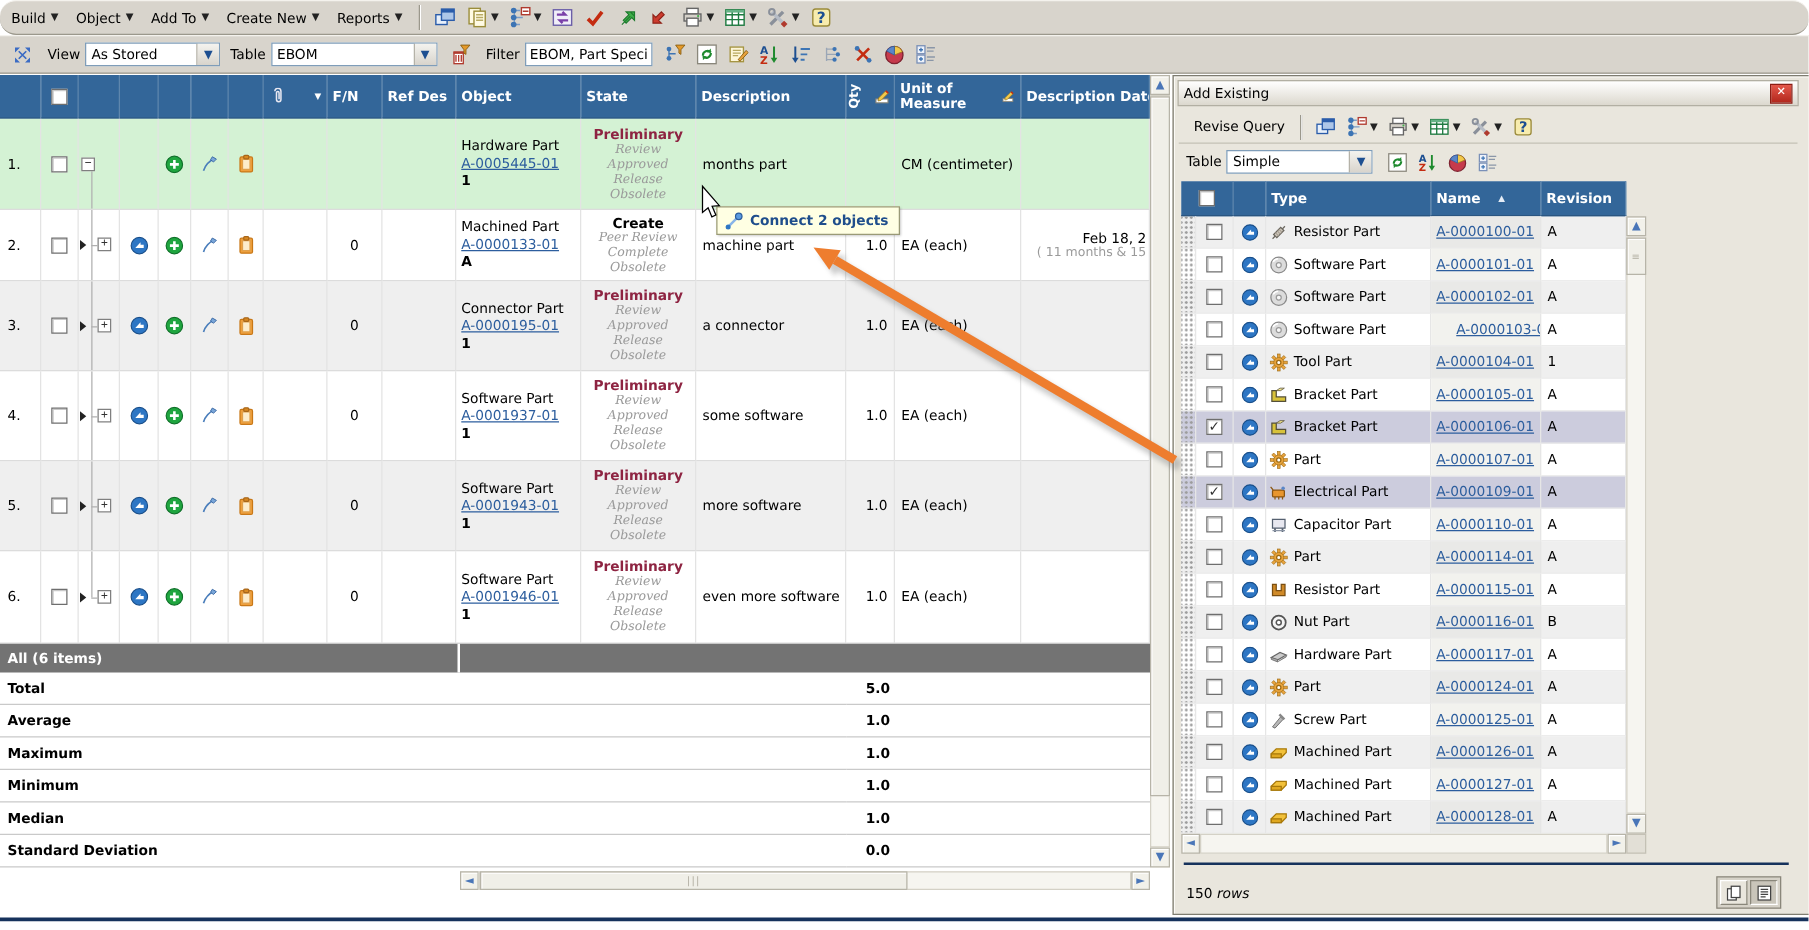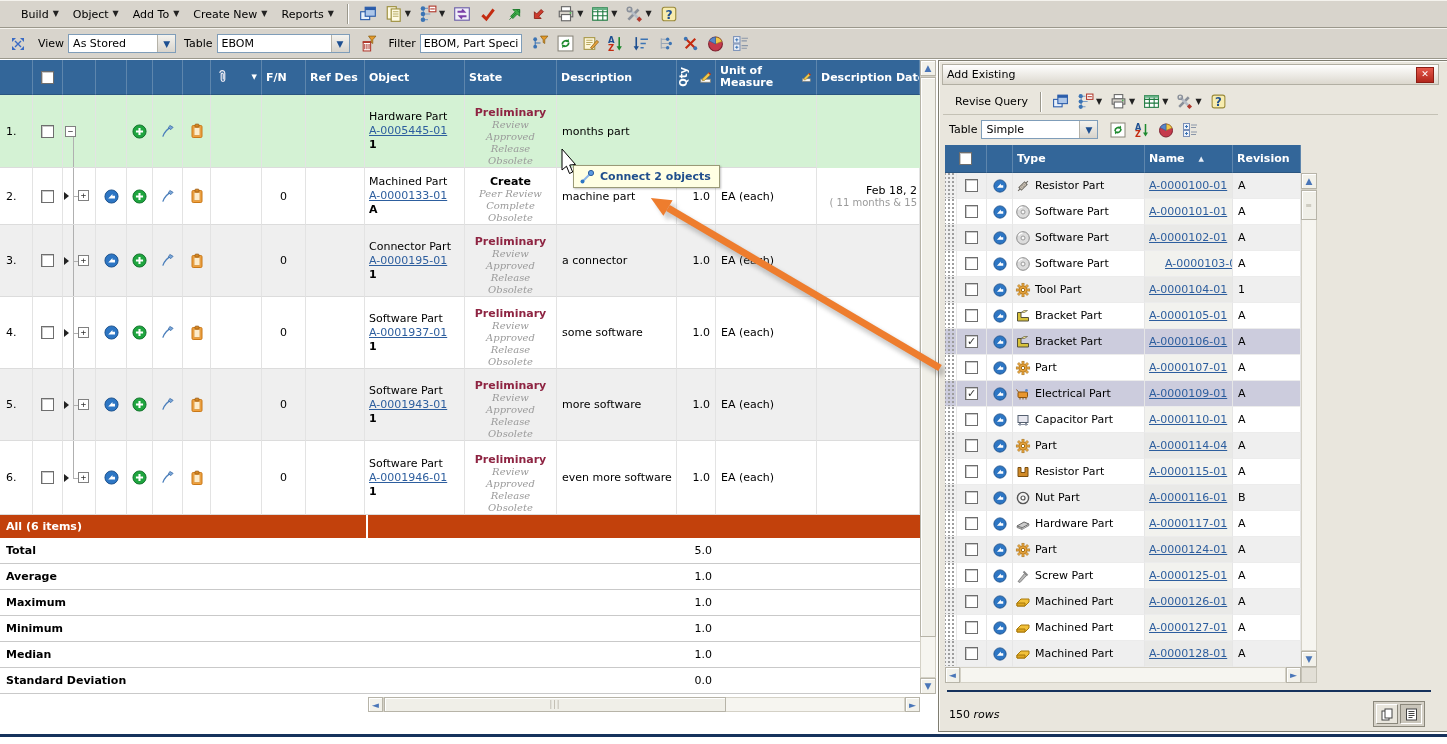--- a/index.html
+++ b/index.html
@@ -1,21 +1,21 @@
 <!DOCTYPE html>
 <html><head>
 <meta charset="utf-8">
 <style>
   html,body{margin:0;padding:0;background:#fff;}
   body{font-family:"DejaVu Sans","Liberation Sans",sans-serif;font-size:11px;color:#000;}
   #stage{position:relative;width:1447px;height:744px;overflow:hidden;background:#fff;}
 
   
   .bar{position:absolute;left:0;width:1447px;background:#d8d4cc;border-top:1px solid #f4f2ed;border-bottom:1px solid #9b988c;display:flex;align-items:center;box-sizing:border-box;}
-  #menubar{top:0;height:28px;padding-left:14px;}
+  #menubar{top:0;height:28px;padding-left:2px;border-radius:13px;}
   #viewbar{top:28px;height:31px;padding-left:6px;}
   .menu-item{display:inline-flex;align-items:center;gap:4px;padding:3px 7px;cursor:default;}
   .caret{font-size:8px;color:#222;line-height:8px;}
   .tb-sep{width:1px;height:20px;background:#9b988c;border-right:1px solid #fff;margin:0 6px;}
   .tb-ic{display:inline-flex;align-items:center;gap:2px;padding:2px 4px;}
   .ic{display:block;}
   .lbl{margin:0 4px 0 8px;}
   .xp-select{display:inline-flex;align-items:center;background:#fff;border:1px solid #7f9db9;height:19px;box-sizing:border-box;}
   .xp-select .val{padding:0 4px;flex:1;white-space:nowrap;overflow:hidden;}
   .dd-btn{width:17px;height:17px;background:linear-gradient(#f4f3ef,#d8d4cc);border-left:1px solid #b5b2a8;display:flex;align-items:center;justify-content:center;color:#1d4f91;font-size:9px;}
@@ -29,47 +29,47 @@
   .hcell.center{justify-content:center;}
   .qty-rot{writing-mode:vertical-rl;transform:rotate(180deg);font-size:10px;line-height:10px;}
   #g-body{position:absolute;top:35px;left:0;width:920px;}
   .g-row>div{border-right:1px solid #e3e3e3;border-bottom:1px solid #dcdcdc;box-sizing:border-box;display:flex;align-items:center;overflow:hidden;position:relative;}
   .g-row.white{background:#fff;}
   .g-row.gray{background:#efefef;}
   .g-row.green{background:#d4f2d4;}
   .cell-num{justify-content:flex-start;padding-left:6px;}
   .cell-center{justify-content:center;}
   .obj-cell{flex-direction:column;align-items:flex-start !important;justify-content:center;padding-left:4px;line-height:14px;}
-  .state-cell{flex-direction:column;justify-content:flex-end;text-align:center;}
+  .state-cell{flex-direction:column;justify-content:center;text-align:center;}
   .state-main{font-weight:bold;font-size:11px;}
   .state-main.maroon{color:#8e2442;}
   .state-sub{font-family:"DejaVu Serif","Liberation Serif",serif;font-style:italic;color:#9a9a9a;font-size:10px;line-height:12px;}
   .desc-cell{padding-left:5px;}
   .qty-cell{justify-content:flex-end;padding-right:5px;}
   .uom-cell{padding-left:5px;}
   .eff-cell{flex-direction:column;align-items:flex-end !important;justify-content:center;padding-right:2px;white-space:nowrap;}
   .eff-l2{color:#9a9a9a;font-size:10px;}
   a.glink{color:#2d5e9e;text-decoration:underline;}
   .bold{font-weight:bold;}
   .cb{width:13px;height:13px;background:#fff;border:1px solid #6e6e6e;box-shadow:inset 1px 1px 0 #c9c9c9;display:flex;align-items:center;justify-content:center;font-size:11px;line-height:11px;color:#333;box-sizing:border-box;}
   .pmbox{width:11px;height:11px;border:1px solid #808080;background:#fff;font:9px/9px "DejaVu Sans Mono",monospace;text-align:center;color:#333;box-sizing:border-box;}
   .tree-vline{position:absolute;width:1px;background:#b0b0b0;left:10px;}
   .tree-stub{position:absolute;height:1px;background:#b0b0b0;left:10px;width:5px;top:50%;}
   .tree-arrow{position:absolute;left:1px;top:50%;margin-top:-4px;width:0;height:0;border-left:5px solid #222;border-top:4px solid transparent;border-bottom:4px solid transparent;}
   .tree-box{position:absolute;left:15px;top:50%;margin-top:-6px;}
 
   
   #summary{position:absolute;left:0;top:455px;width:920px;}
   .sum-head{display:grid;grid-template-columns:368px 552px;height:23px;}
-  .sum-head>div{background:#c2410c;color:#fff;font-weight:bold;display:flex;align-items:center;padding-left:6px;box-sizing:border-box;}
+  .sum-head>div{background:#737373;color:#fff;font-weight:bold;display:flex;align-items:center;padding-left:6px;box-sizing:border-box;}
   .sum-head>div:first-child{border-right:2px solid #fff;}
   .sum-row{display:grid;grid-template-columns:368px 309px 39px 204px;height:26px;}
   .sum-row>div{border-bottom:1px solid #c9c9c9;display:flex;align-items:center;box-sizing:border-box;}
   .sum-label{font-weight:bold;padding-left:6px;}
-  .sum-val{justify-content:flex-end;padding-right:4px;font-weight:normal;}
+  .sum-val{justify-content:flex-end;padding-right:4px;font-weight:bold;}
 
   
   .sb-btn{background:#f2f1ea;border:1px solid #b7b4a8;box-shadow:inset 1px 1px 0 #fff;display:flex;align-items:center;justify-content:center;color:#4a76b8;font-size:9px;box-sizing:border-box;}
   .sb-track{background:#f6f5f0;border:1px solid #d4d1c6;box-sizing:border-box;}
   .sb-thumb{position:absolute;background:#f0efe8;border:1px solid #b7b4a8;box-shadow:inset 1px 1px 0 #fff;box-sizing:border-box;display:flex;align-items:center;justify-content:center;color:#b0ada0;font-size:8px;letter-spacing:1px;}
   #main-vsb{position:absolute;left:920px;top:0;width:16px;height:634px;}
   #main-hsb{position:absolute;left:368px;top:637px;width:552px;height:15px;}
 
   
   #panel{position:absolute;left:938px;top:60px;width:568px;height:672px;background:#e9e6dd;border:1px solid #7e7c70;box-shadow:inset 1px 1px 0 #fbfaf6;box-sizing:border-box;}
@@ -547,20 +547,21 @@
           </div>
     <div class="state-cell">
             <span class="state-main maroon">Preliminary</span>
             <span class="state-sub">Review</span>
             <span class="state-sub">Approved</span>
             <span class="state-sub">Release</span>
             <span class="state-sub">Obsolete</span>
           </div>
     <div class="desc-cell">months part</div>
     <div class="qty-cell"></div>
+    <div class="uom-cell">CM (centimeter)</div>
     <div class="eff-cell"></div>
   </div>
   <div class="g-row g-cols white" style="height:57px">
     <div class="cell-num">2.</div>
     <div class="cell-center">
             <span class="cb"></span>
           </div>
     <div style="justify-content:flex-start;padding-left:2px">
             <div class="tree-vline" style="top:0;bottom:0"></div>
             <div class="tree-stub"></div>
@@ -1191,21 +1192,21 @@
                 <use href="#i-globe"></use>
               </svg>
             </div>
     <div class="type-cell">
               <svg class="ic" width="16" height="16">
                 <use href="#i-gear"></use>
               </svg>
               <span>Part</span>
             </div>
     <div class="name-cell" style="padding-left:4px">
-              <a class="glink" href="#">A-0000114-04</a>
+              <a class="glink" href="#">A-0000114-01</a>
             </div>
     <div style="padding-left:5px">A</div>
   </div>
   <div class="p-row p-cols white">
     <div class="drag-strip"></div>
     <div style="justify-content:center">
               <span class="cb"></span>
             </div>
     <div style="justify-content:center">
               <svg class="ic" width="14" height="14">

